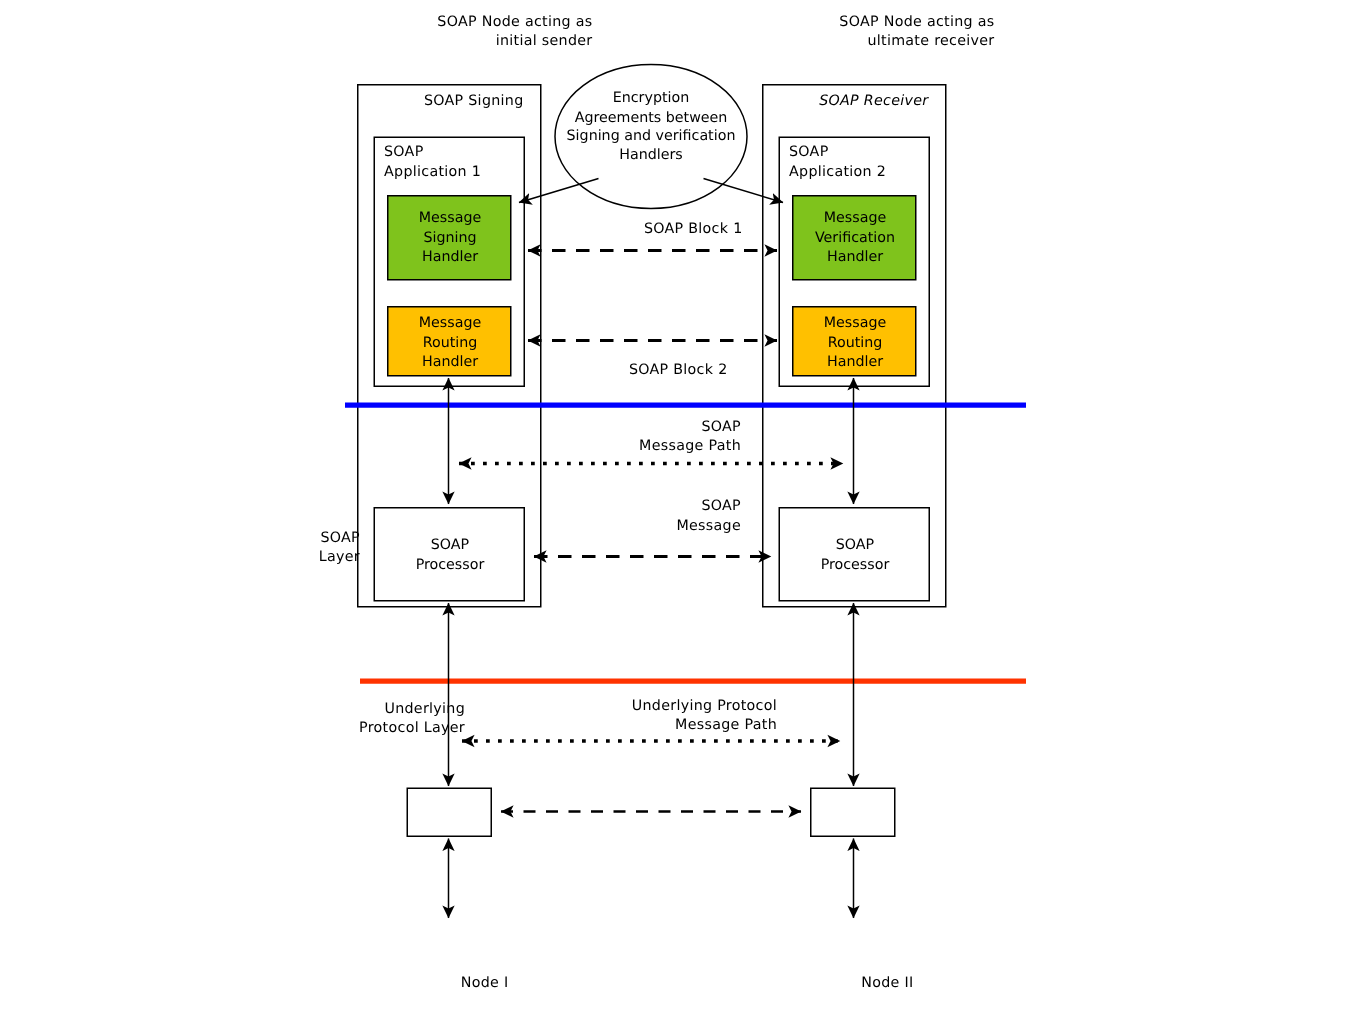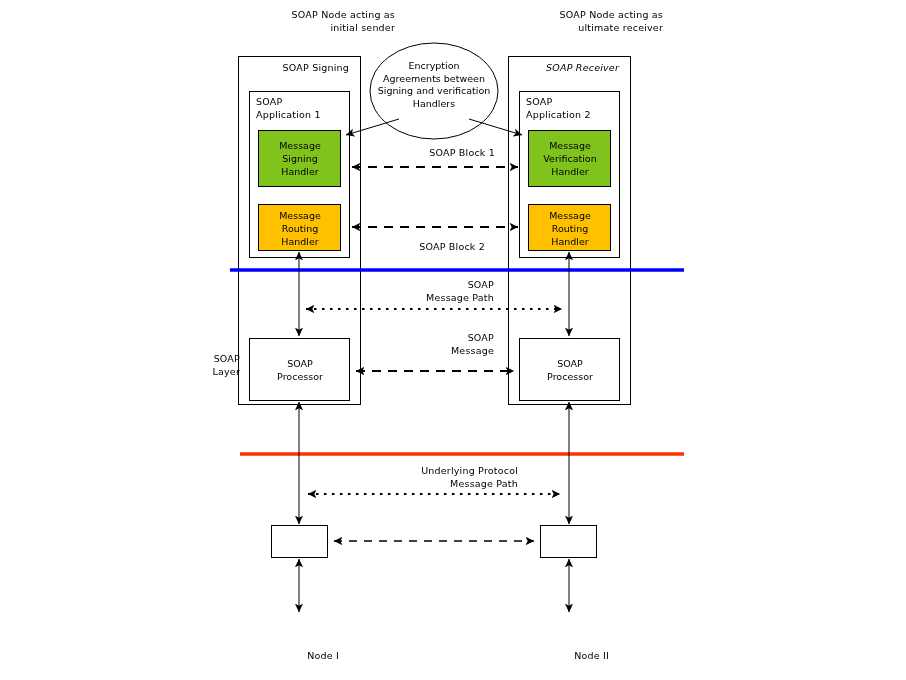--- a/index.html
+++ b/index.html
@@ -169,20 +169,22 @@
 
   <div class="lbl center" style="left:374px; top:331px; width:120px;">SOAP
 Message</div>
 
   <div class="boxlabel" style="left:249px; top:357px; width:102px;">SOAP
 Processor</div>
 
   <div class="boxlabel" style="left:519px; top:357px; width:102px;">SOAP
 Processor</div>
 
+  <div class="lbl center" style="left:196px; top:466px; width:114px;">Underlying
+Protocol Layer</div>
 
   <div class="lbl center" style="left:374px; top:464px; width:144px;">Underlying Protocol
 Message Path</div>
 
   <div class="lbl center" style="left:259px; top:649px; width:80px;">Node I</div>
 
   <div class="lbl center" style="left:529px; top:649px; width:80px;">Node II</div>
 
 </div>
 

